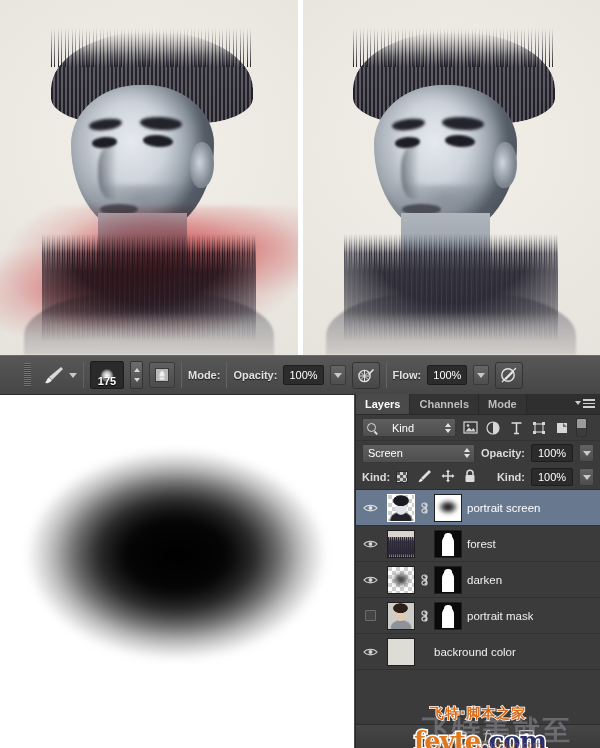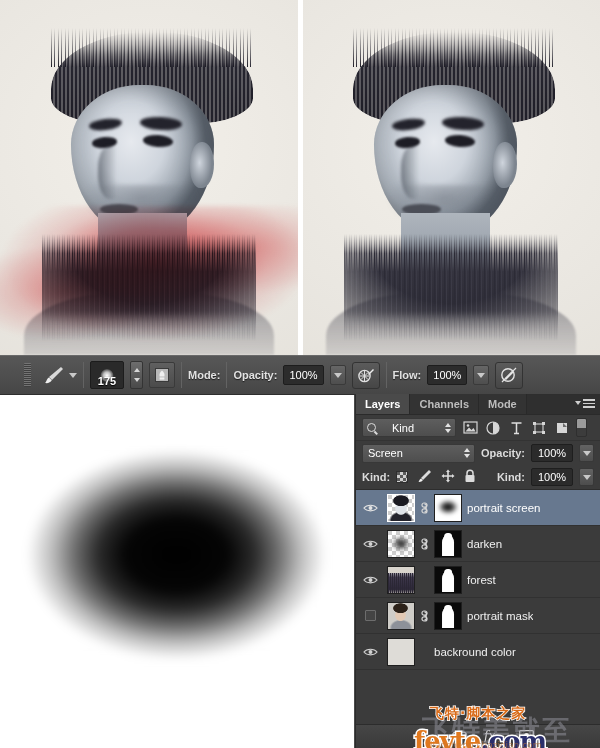--- a/index.html
+++ b/index.html
@@ -618,51 +618,51 @@
       </div>
 
       <div class="layerrow">
         <span class="eyecell">
           <svg class="eye-ico" viewBox="0 0 16 10">
               <path d="M1 5 C4 1 12 1 15 5 C12 9 4 9 1 5 Z" fill="none" stroke="#d2d2d2" stroke-width="1.2"></path>
               <circle cx="8" cy="5" r="2.1" fill="#d2d2d2"></circle>
             </svg>
         </span>
         <span class="thumb">
+          <span class="t-forest"></span>
+        </span>
+        <span class="chain"></span>
+        <span class="thumb">
+          <span class="t-mask-person"></span>
+        </span>
+        <span class="layername">forest</span>
+      </div>
+
+      <div class="layerrow">
+        <span class="eyecell">
+          <svg class="eye-ico" viewBox="0 0 16 10">
+              <path d="M1 5 C4 1 12 1 15 5 C12 9 4 9 1 5 Z" fill="none" stroke="#d2d2d2" stroke-width="1.2"></path>
+              <circle cx="8" cy="5" r="2.1" fill="#d2d2d2"></circle>
+            </svg>
+        </span>
+        <span class="thumb">
           <span class="t-checker"></span>
             <span class="t-soft" style="background:transparent"></span>
         </span>
         <span class="chain">
           <svg width="9" height="14" viewBox="0 0 9 14">
               <path d="M4.5 3 a2 2 0 0 1 0 4 M4.5 7 a2 2 0 0 1 0 4" fill="none" stroke="#d6d6d6" stroke-width="1.3"></path>
               <rect x="2" y="2" width="5" height="4.2" rx="2" fill="none" stroke="#d6d6d6" stroke-width="1.2"></rect>
               <rect x="2" y="7.8" width="5" height="4.2" rx="2" fill="none" stroke="#d6d6d6" stroke-width="1.2"></rect>
             </svg>
         </span>
         <span class="thumb">
           <span class="t-mask-person"></span>
         </span>
         <span class="layername">darken</span>
-      </div>
-
-      <div class="layerrow">
-        <span class="eyecell">
-          <svg class="eye-ico" viewBox="0 0 16 10">
-              <path d="M1 5 C4 1 12 1 15 5 C12 9 4 9 1 5 Z" fill="none" stroke="#d2d2d2" stroke-width="1.2"></path>
-              <circle cx="8" cy="5" r="2.1" fill="#d2d2d2"></circle>
-            </svg>
-        </span>
-        <span class="thumb">
-          <span class="t-forest"></span>
-        </span>
-        <span class="chain"></span>
-        <span class="thumb">
-          <span class="t-mask-person"></span>
-        </span>
-        <span class="layername">forest</span>
       </div>
 
       <div class="layerrow">
         <span class="eyecell">
           <span class="eye-off"></span>
         </span>
         <span class="thumb">
           <span class="t-portrait-color"></span>
         </span>
         <span class="chain">

